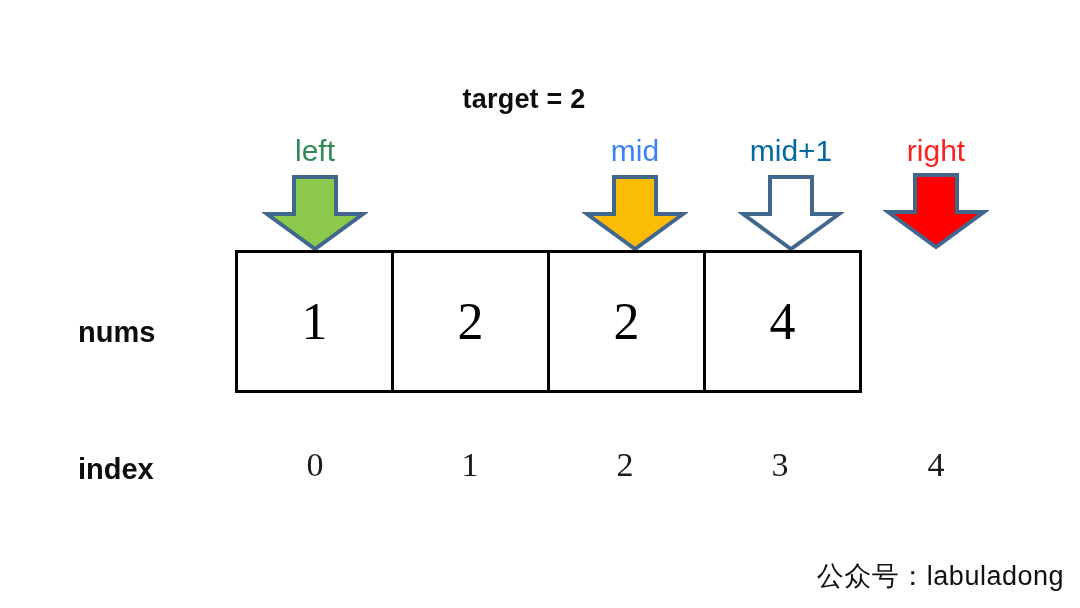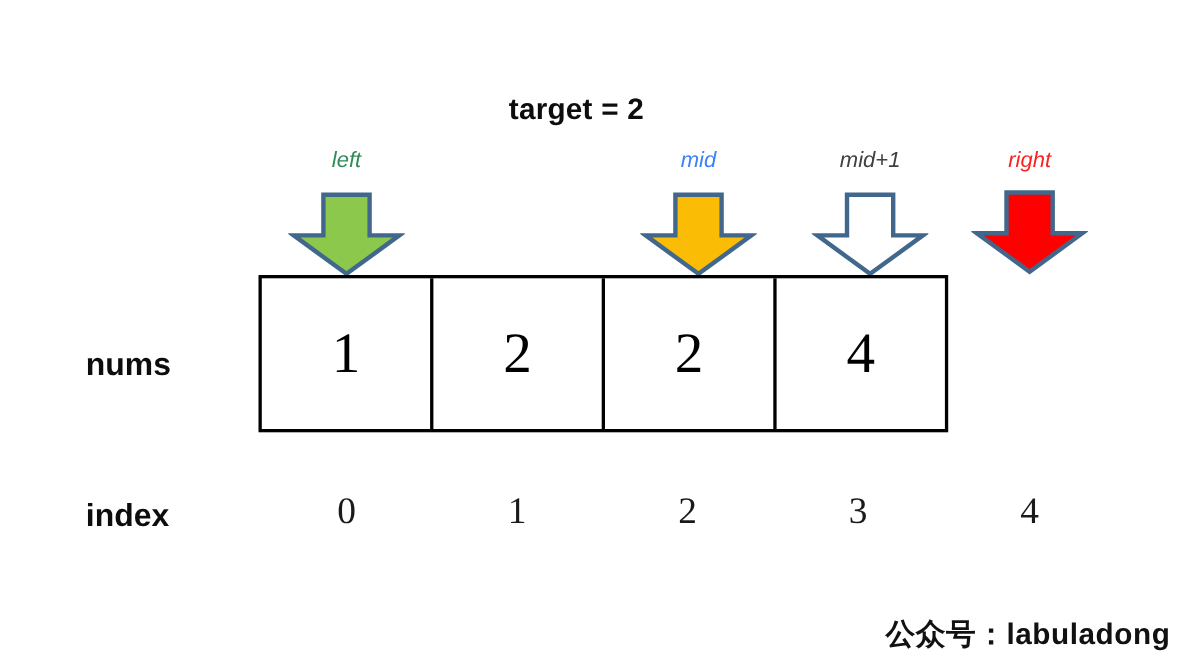--- a/index.html
+++ b/index.html
@@ -28,26 +28,25 @@
     letter-spacing: 0.2px;
     color: #0d0d0d;
   }
   
   #target-title { transform: translateX(-16px); }
 
   
   .ptr-label {
     position: absolute;
     top: 136px;
-    font-size: 20px;
+    font-size: 30px;
     font-weight: normal;
     white-space: nowrap;
     transform: translateX(-50%);
     line-height: 1;
-    font-style: italic;
   }
 
   
   .arrow {
     position: absolute;
     transform: translateX(-50%);
   }
   .arrow svg { display: block; }
 
   
@@ -97,21 +96,21 @@
     transform: translateX(-50%);
     line-height: 1;
   }
 
   
   #watermark {
     position: absolute;
     right: 16px;
     bottom: 14px;
     font-size: 27px;
-    font-weight: bold;
+    font-weight: normal;
     color: #111111;
     white-space: nowrap;
     letter-spacing: 0.5px;
   }
 </style>
 </head>
 <body>
 
 <div id="target-title">target = 2</div>
 
@@ -122,21 +121,21 @@
   </svg>
 </div>
 
 <div class="ptr-label" id="ptr-label-1" style="left: 635px; color: #3b82f6;">mid</div>
 <div class="arrow" id="arrow-1" style="left: 635px; top: 174px;">
   <svg width="106" height="78" viewBox="0 0 106 78" aria-hidden="true">
     <polygon id="poly-1" points="32,3 74,3 74,40 101,40 53,75 5,40 32,40" stroke-width="4" stroke-linejoin="miter" fill="#fbbc05" stroke="#41688c"></polygon>
   </svg>
 </div>
 
-<div class="ptr-label" id="ptr-label-2" style="left: 791px; color: #404040;">mid+1</div>
+<div class="ptr-label" id="ptr-label-2" style="left: 791px; color: #0369a1;">mid+1</div>
 <div class="arrow" id="arrow-2" style="left: 791px; top: 174px;">
   <svg width="106" height="78" viewBox="0 0 106 78" aria-hidden="true">
     <polygon id="poly-2" points="32,3 74,3 74,40 101,40 53,75 5,40 32,40" stroke-width="4" stroke-linejoin="miter" fill="#ffffff" stroke="#41688c"></polygon>
   </svg>
 </div>
 
 <div class="ptr-label" id="ptr-label-3" style="left: 936px; color: rgb(251, 34, 34);">right</div>
 <div class="arrow" id="arrow-3" style="left: 936px; top: 172px;">
   <svg width="106" height="78" viewBox="0 0 106 78" aria-hidden="true">
     <polygon id="poly-3" points="32,3 74,3 74,40 101,40 53,75 5,40 32,40" stroke-width="4" stroke-linejoin="miter" fill="#fe0000" stroke="#41688c"></polygon>

